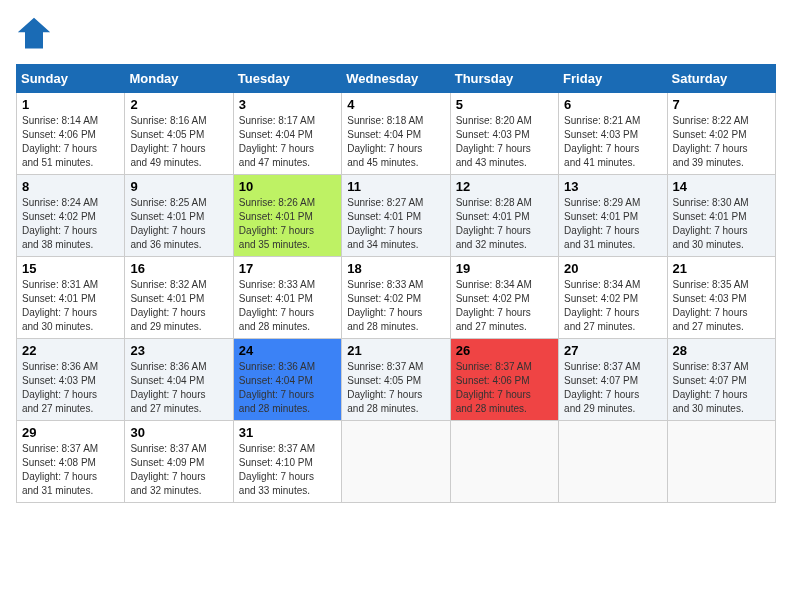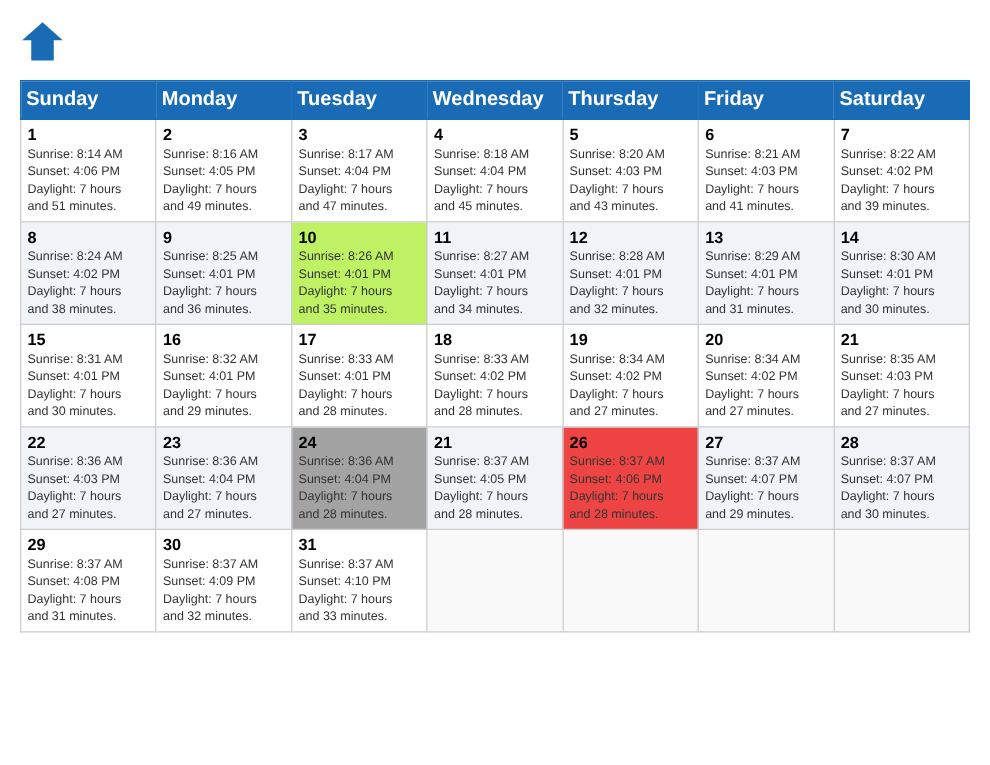--- a/index.html
+++ b/index.html
@@ -45,21 +45,21 @@
     .calendar {
       width: 100%;
       border-collapse: collapse;
       font-size: 10.5px;
     }
     .calendar th {
       background: #1a6bb5;
       color: #fff;
       padding: 6px 4px;
       text-align: left;
-      font-size: 16px;
+      font-size: 13px;
       font-weight: bold;
       border: 1px solid #1a6bb5;
     }
     .calendar td {
       border: 1px solid #ccc;
       vertical-align: top;
       padding: 4px 5px;
       width: 108px;
       min-height: 80px;
       background: #fff;
@@ -273,21 +273,21 @@
 Daylight: 7 hours
 and 27 minutes.</div>
         </td>
         <td style="background: rgb(240, 244, 248);">
           <span class="day-num">23</span>
           <div class="cell-text" style="white-space: pre-line;">Sunrise: 8:36 AM
 Sunset: 4:04 PM
 Daylight: 7 hours
 and 27 minutes.</div>
         </td>
-        <td style="background: #a3a3a3;">
+        <td style="background: #3b82f6;">
           <span class="day-num">24</span>
           <div class="cell-text" style="white-space: pre-line;">Sunrise: 8:36 AM
 Sunset: 4:04 PM
 Daylight: 7 hours
 and 28 minutes.</div>
         </td>
         <td style="background: rgb(240, 244, 248);">
           <span class="day-num">21</span>
           <div class="cell-text" style="white-space: pre-line;">Sunrise: 8:37 AM
 Sunset: 4:05 PM

